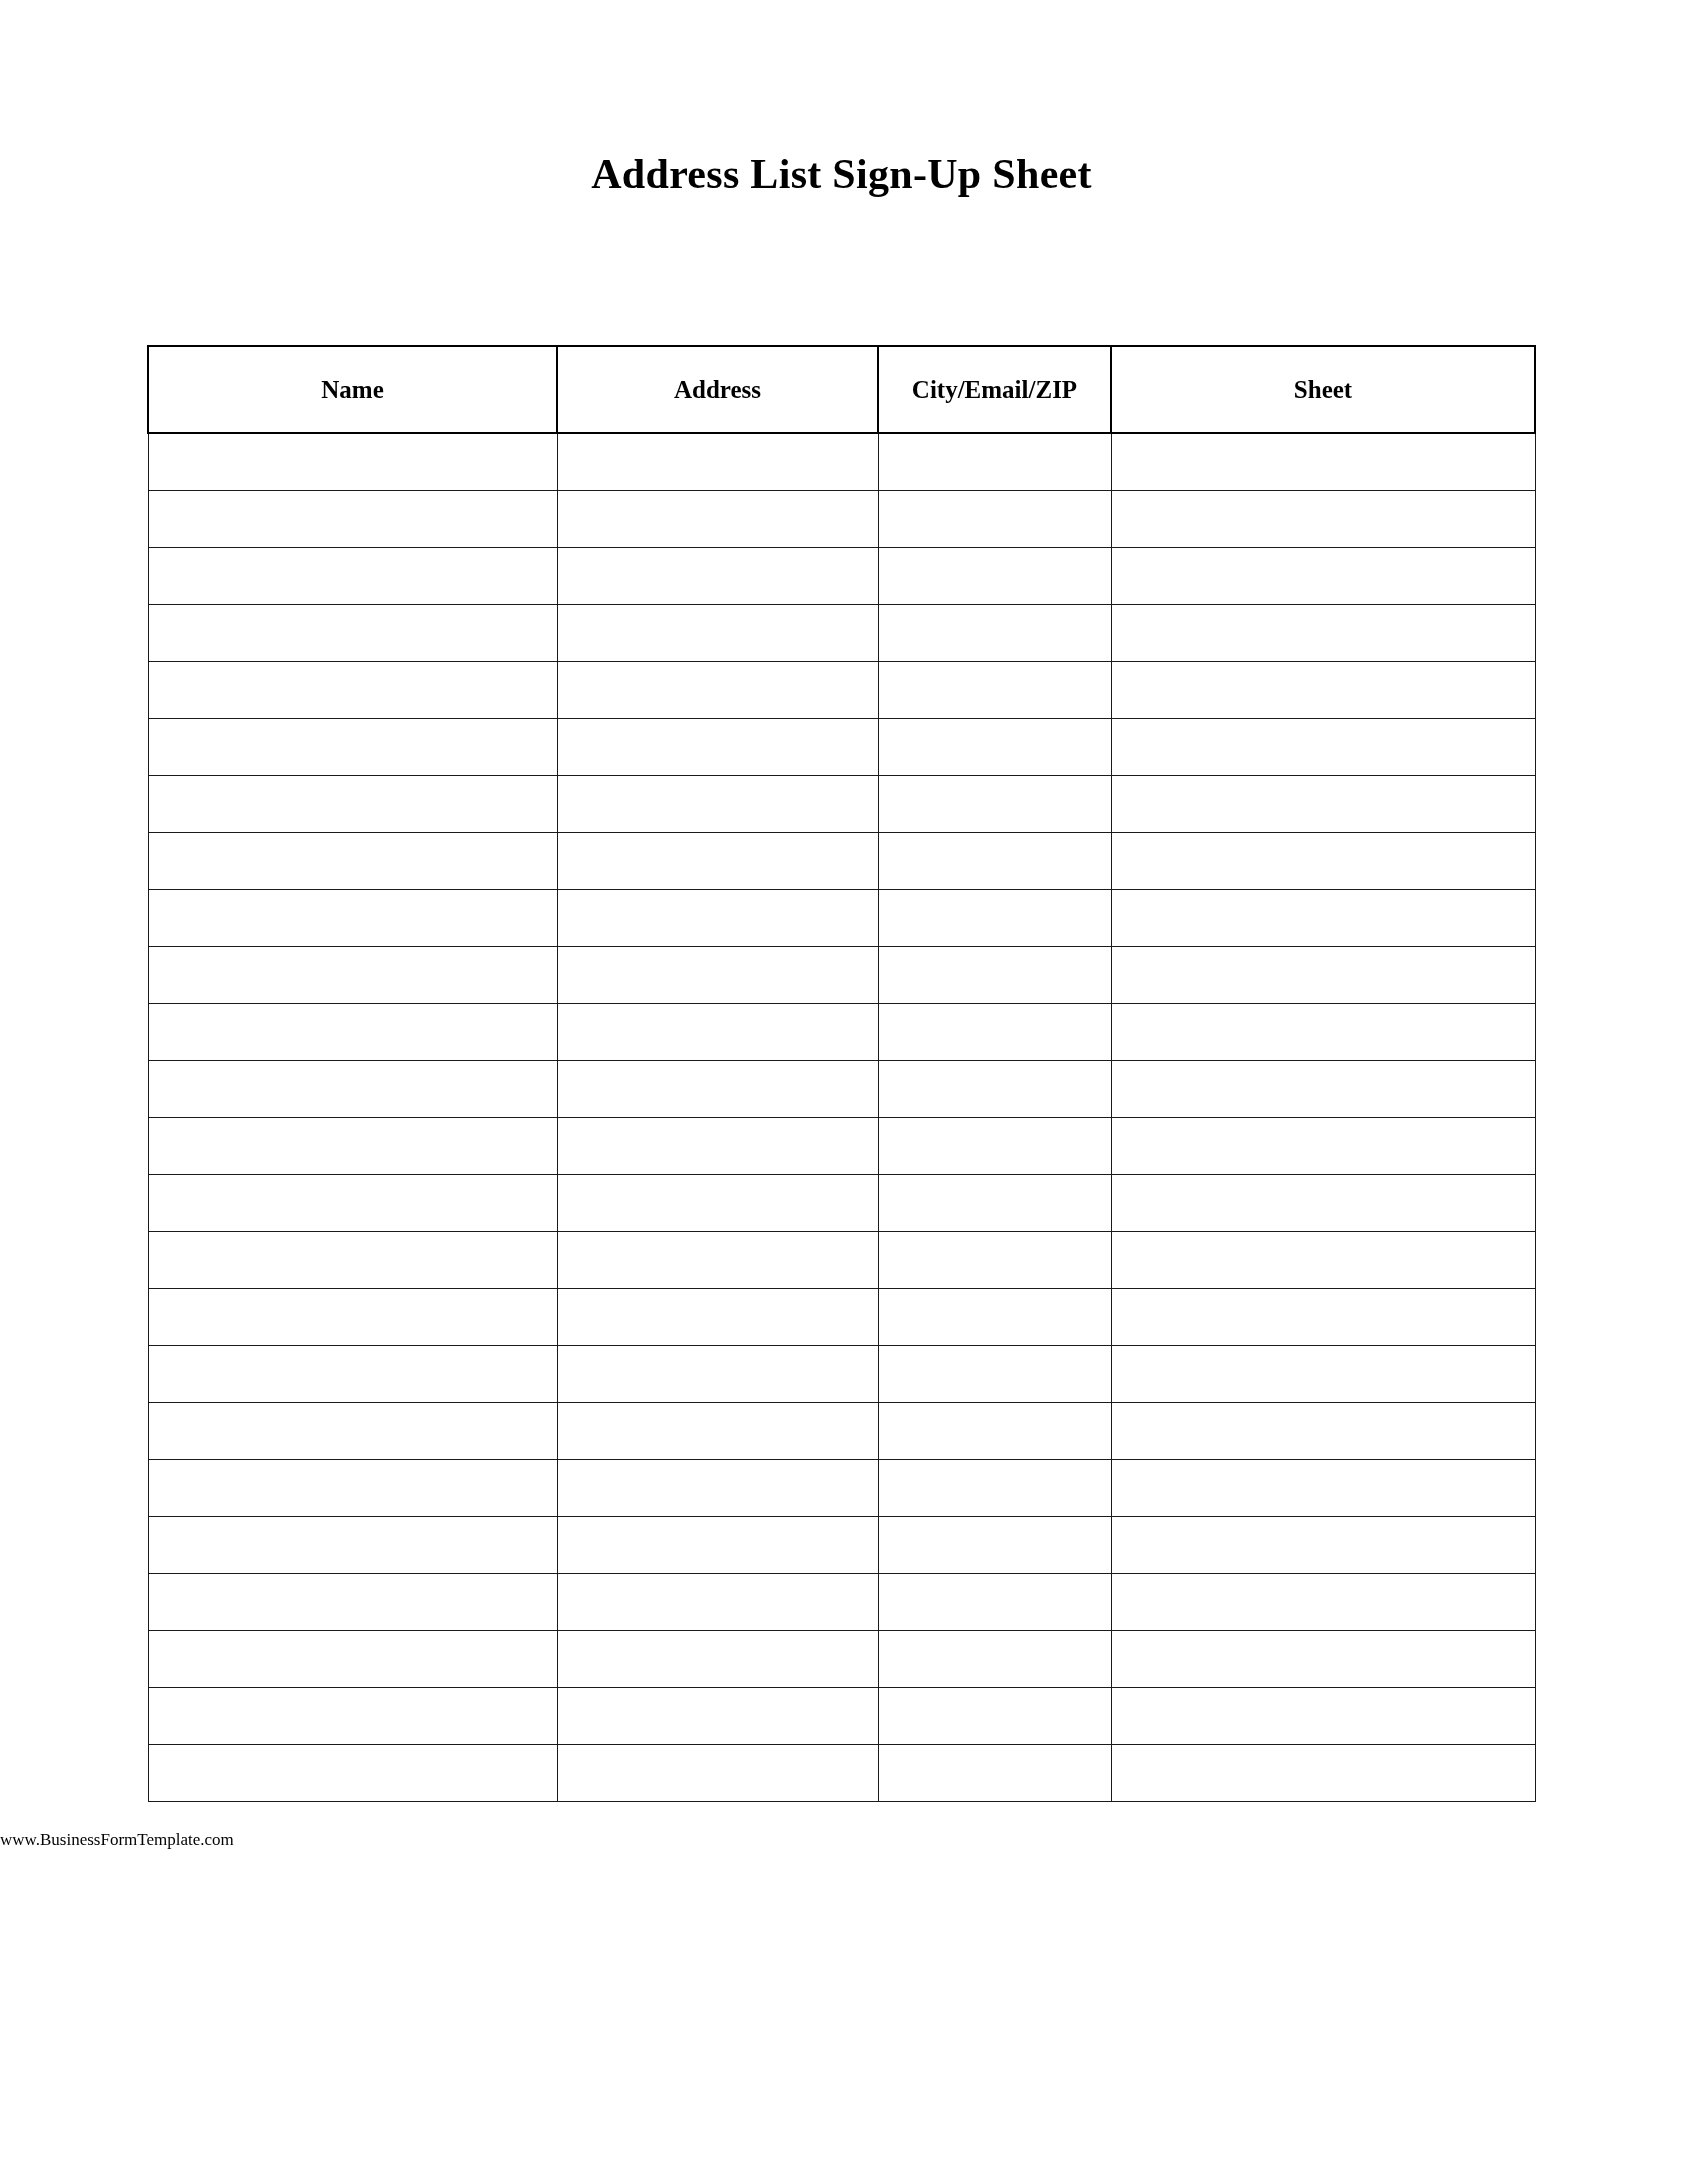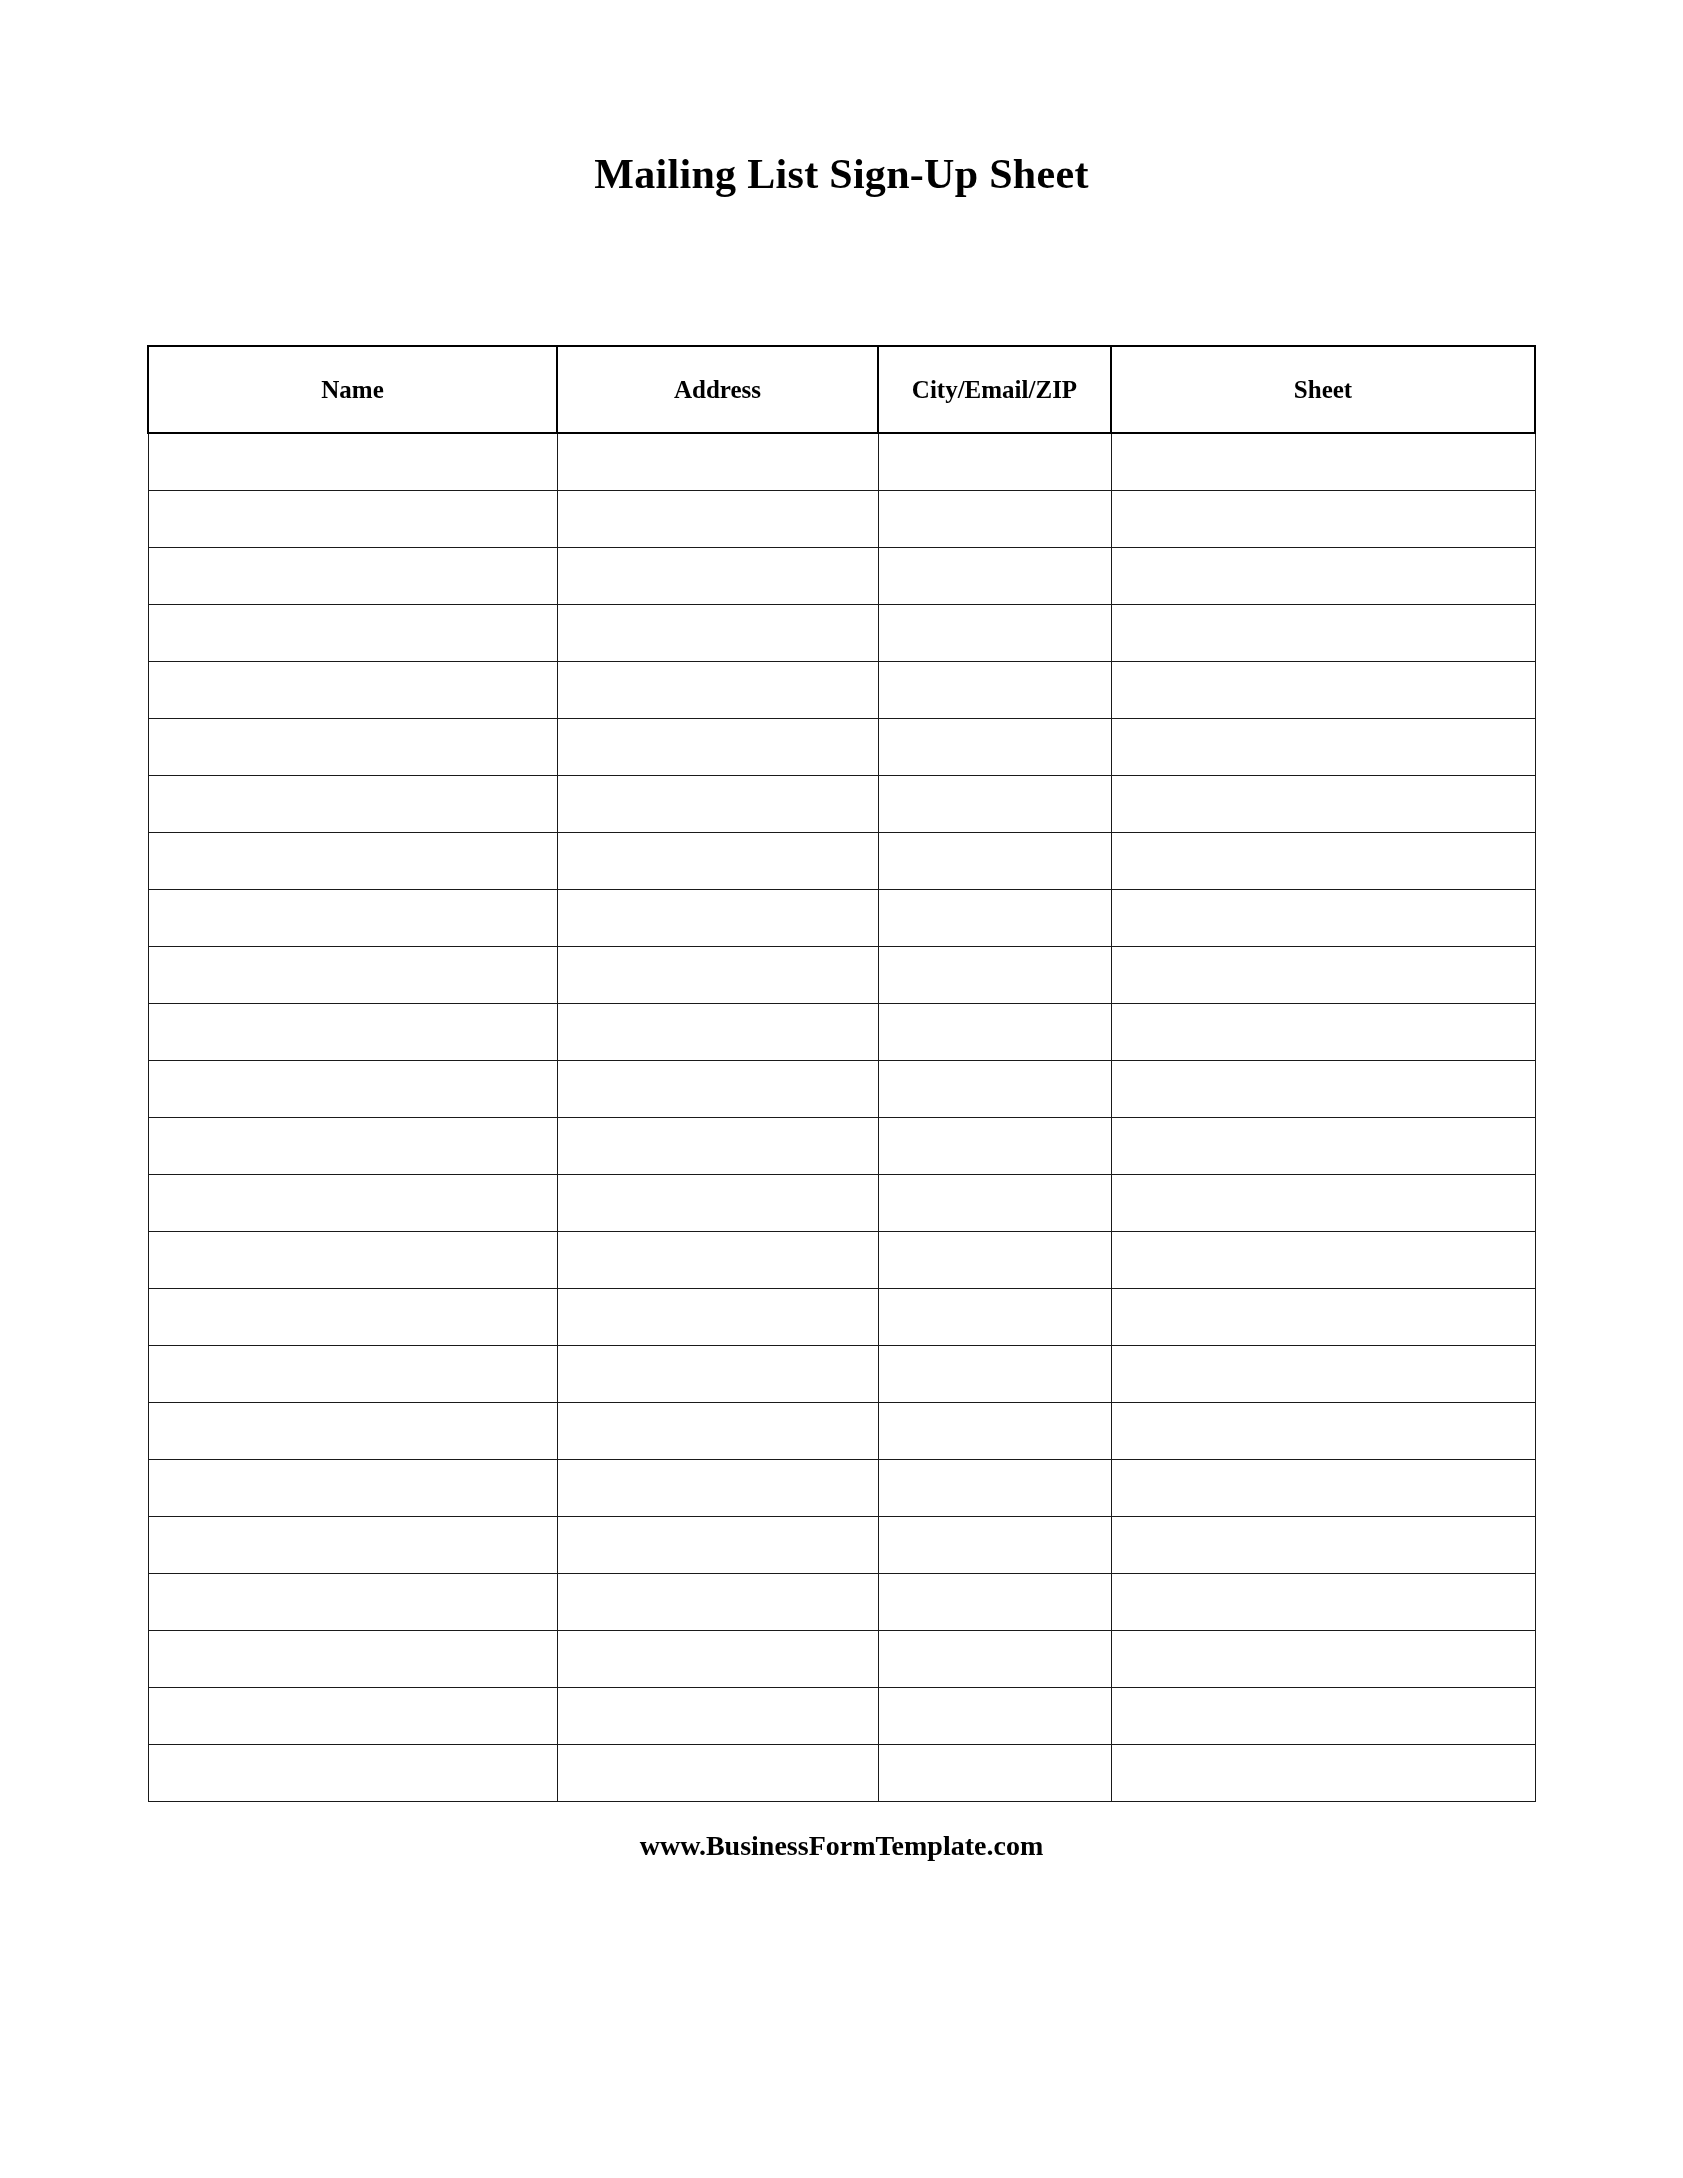--- a/index.html
+++ b/index.html
@@ -62,32 +62,30 @@
     border: 1px solid #1a1a1a;
     height: 57px;
     padding: 0;
     box-sizing: border-box;
   }
   .footer {
     position: absolute;
     left: 0;
     right: 0;
     top: 1830px;
-    text-align: center;
-    font-family: "Liberation Serif", serif;
-    font-size: 28px;
-    font-weight: bold;
+    font-family: "Liberation Serif", serif;
+    font-size: 17px;
   }
 </style>
 </head>
 <body>
 
 <div class="page">
 
-  <h1 class="doc-title">Mailing List Sign-Up Sheet</h1>
+  <h1 class="doc-title">Address List Sign-Up Sheet</h1>
 
   <div class="table-wrap">
     <table class="signup">
       <colgroup>
         <col class="c-name">
         <col class="c-address">
         <col class="c-city">
         <col class="c-email">
       </colgroup>
       <thead>

